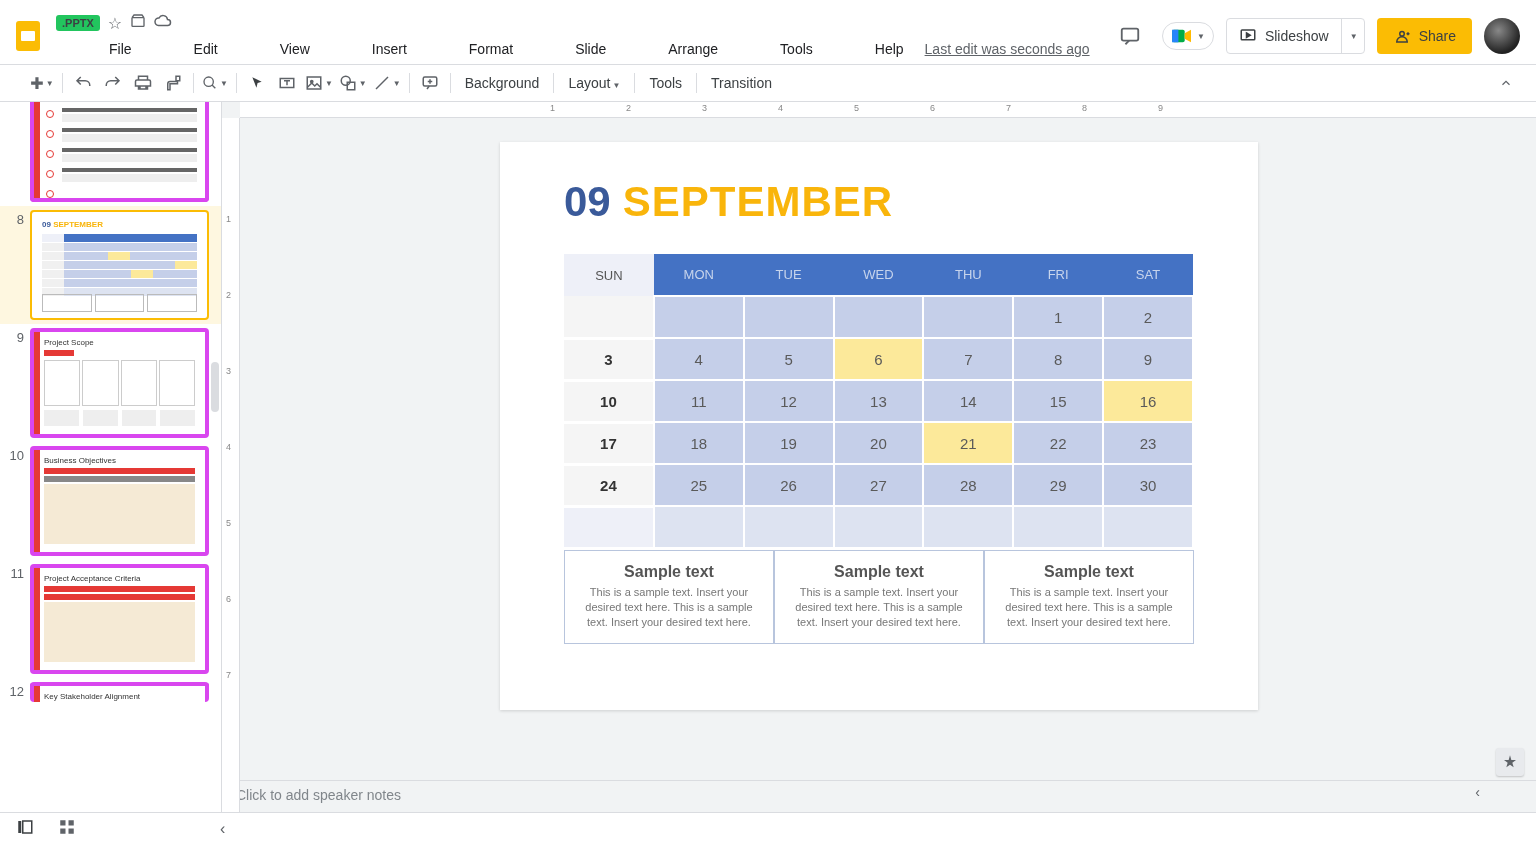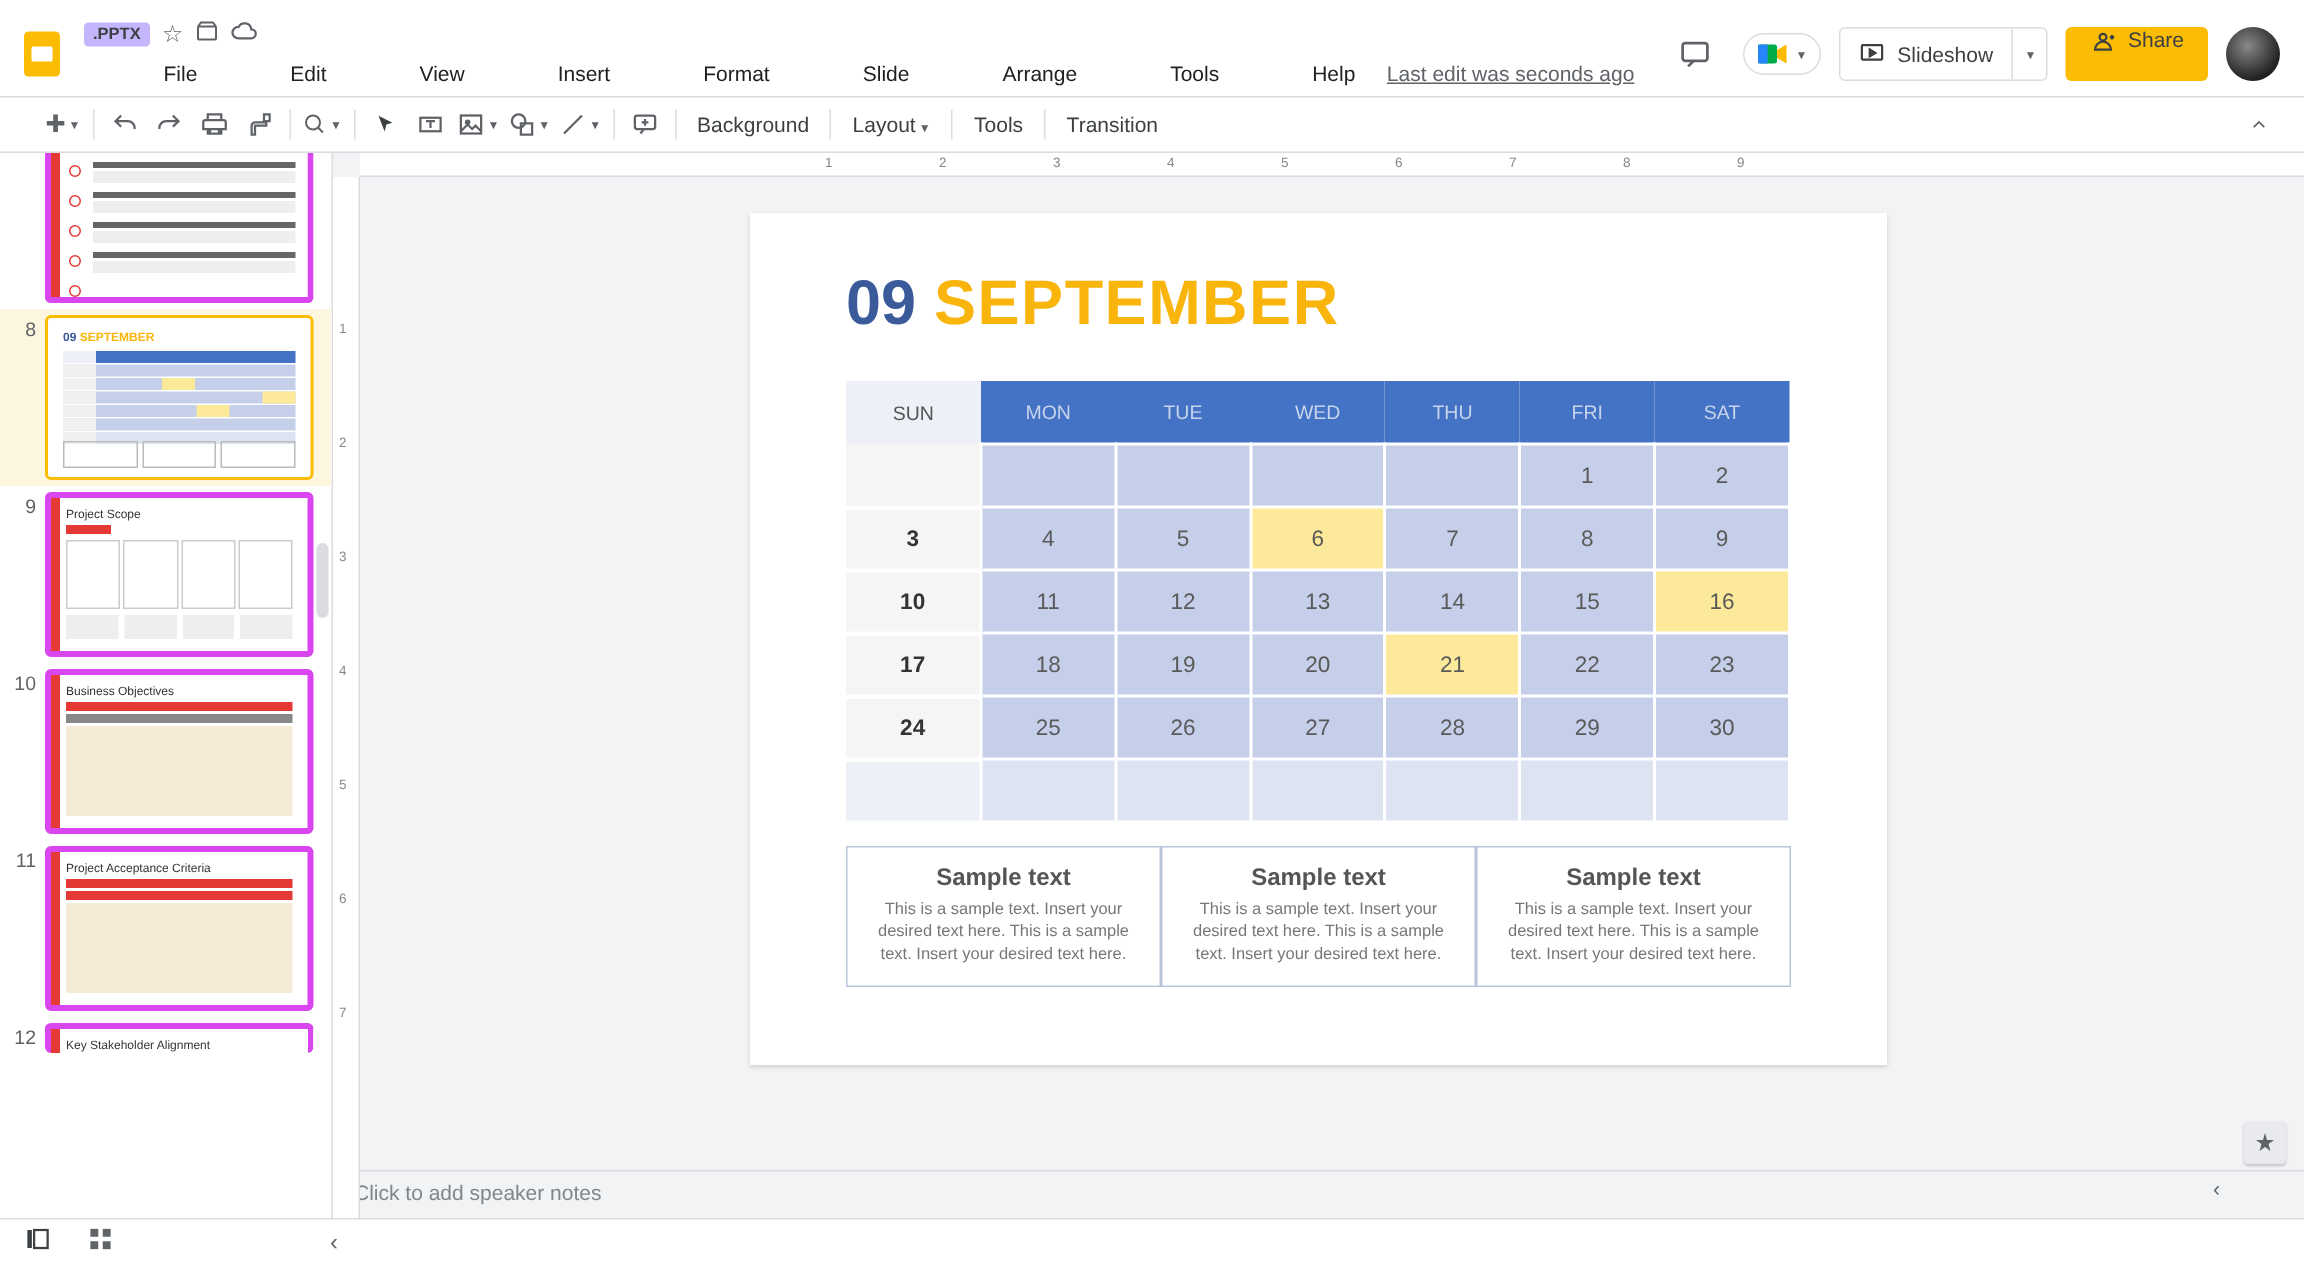--- a/index.html
+++ b/index.html
@@ -5,32 +5,32 @@
 * { box-sizing: border-box; margin: 0; padding: 0; font-family: Arial, "Helvetica Neue", sans-serif; }
 body { background: #fff; width: 1536px; height: 844px; overflow: hidden; position: relative; }
 
 
 .header { height: 64px; display: flex; align-items: center; padding: 8px 16px 0 8px; }
 .logo { width: 40px; height: 40px; display: flex; align-items: center; justify-content: center; margin-right: 8px; }
 .logo-svg { width: 36px; height: 36px; }
 .title-area { flex: 1; }
 .title-row { display: flex; align-items: center; gap: 8px; height: 24px; }
 .doc-title { font-size: 18px; color: #3c4043; letter-spacing: 0; }
-.badge { background: #c4b5fd; color: #3c4043; font-size: 11px; font-weight: bold; padding: 2px 6px; border-radius: 3px; }
+.badge { background: #22c55e; color: #3c4043; font-size: 11px; font-weight: bold; padding: 2px 6px; border-radius: 3px; }
 .ticon { color: #5f6368; font-size: 16px; }
 .menu-row { display: flex; gap: 2px; height: 24px; align-items: center; margin-top: 2px; }
 .menu-item { font-size: 14px; color: #202124; padding: 2px 7px; cursor: pointer; margin-left: 46px; }
 .last-edit { font-size: 14px; color: #5f6368; text-decoration: underline; margin-left: 12px; }
 .header-right { display: flex; align-items: center; gap: 12px; }
 .hicon { width: 40px; height: 40px; display: flex; align-items: center; justify-content: center; color: #5f6368; border-radius: 50%; }
 .meet { border: 1px solid #dadce0; border-radius: 20px; padding: 4px 8px; display:flex; align-items:center; gap:2px;}
 .slideshow-btn { border: 1px solid #dadce0; border-radius: 4px; height: 36px; display: flex; align-items: center; }
 .slideshow-main { padding: 0 12px; font-size: 14px; font-weight: 500; color: #3c4043; display: flex; align-items: center; gap: 8px; }
 .slideshow-drop { border-left: 1px solid #dadce0; padding: 0 6px; height: 100%; display: flex; align-items: center; }
-.share-btn { background: #fbbc04; color: #3c4043; font-weight: 500; border-radius: 4px; height: 36px; padding: 0 16px; display: flex; align-items: flex-start; gap: 8px; font-size: 14px; }
+.share-btn { background: #fbbc04; color: #3c4043; font-weight: 500; border-radius: 4px; height: 36px; padding: 0 16px; display: flex; align-items: center; gap: 8px; font-size: 14px; }
 .avatar { width: 36px; height: 36px; border-radius: 50%; background: #333; background-image: radial-gradient(circle at 40% 35%, #888 0%, #222 70%); }
 
 
 .toolbar { height: 38px; border-top: 1px solid #dadce0; border-bottom: 1px solid #dadce0; display: flex; align-items: center; padding: 0 16px 0 28px; gap: 2px; }
 .tbtn { min-width: 28px; height: 28px; display: flex; align-items: center; justify-content: center; color: #5f6368; cursor: pointer; border-radius: 2px; padding: 0 2px;}
 .tsep { width: 1px; height: 20px; background: #dadce0; margin: 0 4px; }
 .ttext { font-size: 14px; color: #3c4043; padding: 0 8px; cursor: pointer; }
 .drop-arrow { font-size: 8px; margin-left: 2px; color: #5f6368;}
 .toolbar-right { margin-left: auto; }
 
@@ -61,21 +61,21 @@
 .cal { border-collapse: collapse; width: 100%; table-layout: fixed; }
 .cal th { height: 42px; font-size: 13px; font-weight: 500; }
 .cal th.sun { background: #eef0f8; color: #555; }
 .cal th.wd { background: #4472c4; color: #c7d4ec; }
 .cal td { height: 42px; text-align: center; font-size: 15px; font-weight: 500; }
 .cal td.sun { background: #f5f5f5; color: #333; font-weight: bold; border-bottom: 3px solid #fff;}
 .cal td.sun.last { background: #eef0f8; }
 .cal td.wd { background: #c5cfe9; color: #5a5a5a; border: 2px solid #fff; }
 .cal td.wd.last { background: #dde3f1; }
 .cal td.hl { background: #fce99a; }
-.boxes { display: flex; margin-top: 14px; }
+.boxes { display: flex; }
 .box { flex: 1; border: 1px solid #b8c5dd; padding: 12px 10px; text-align: center; }
 .box-title { font-size: 16px; font-weight: bold; color: #555; margin-bottom: 4px; }
 .box-desc { font-size: 11px; color: #777; line-height: 1.4; }
 
 .notes { height: 32px; border-top: 1px solid #dadce0; padding: 6px 14px; font-size: 14px; color: #80868b; }
 .explore { position: absolute; right: 12px; bottom: 36px; width: 28px; height: 28px; background: #e8eaed; border-radius: 3px; display:flex; align-items:center; justify-content:center; color:#5f6368; box-shadow: 0 1px 2px rgba(0,0,0,0.2);}
 .s-chevron { position: absolute; right: 56px; bottom: 12px; color: #5f6368; font-size: 14px;}
 
 
 .bottom-bar { height: 32px; border-top: 1px solid #dadce0; display: flex; align-items: center; padding: 0 16px; gap: 24px; background:#fff;}

